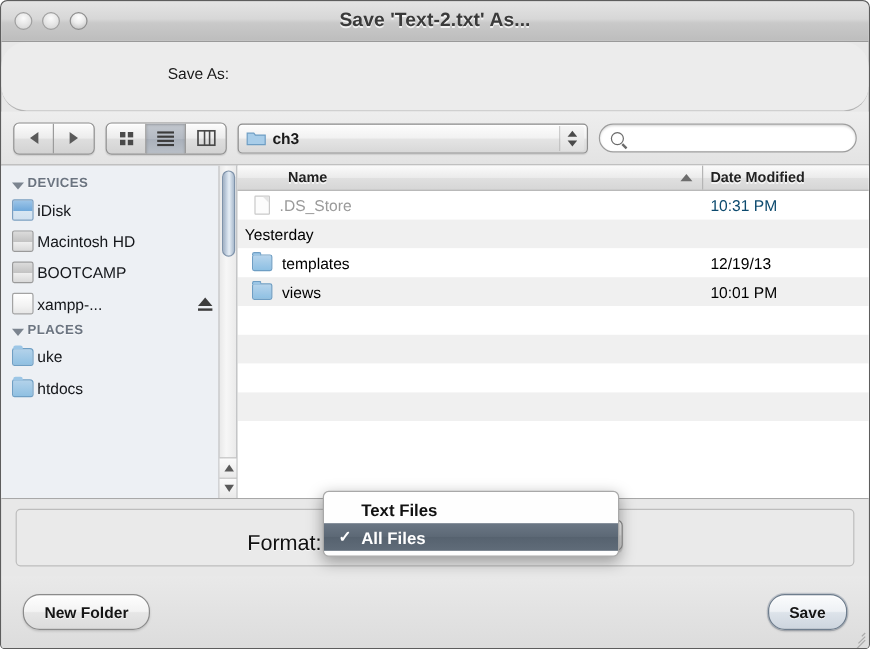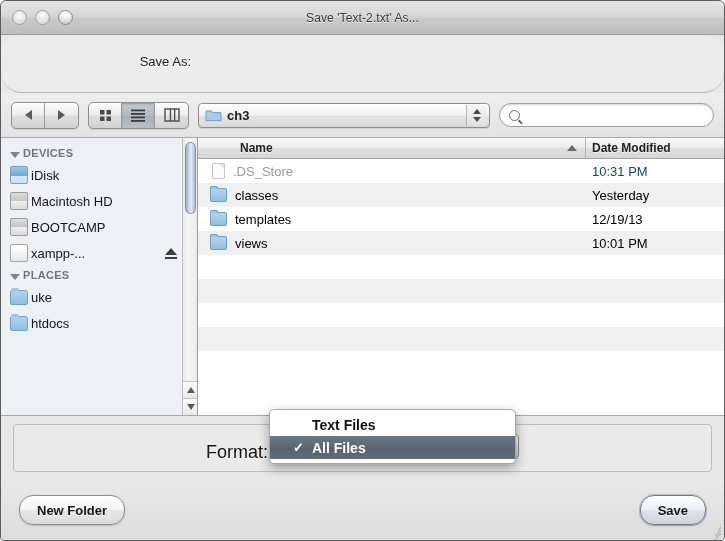--- a/index.html
+++ b/index.html
@@ -29,21 +29,21 @@
   .titlebar {
     position: relative;
     height: 33px; flex: 0 0 33px;
     background: linear-gradient(to bottom, #e4e4e4 0%, #d7d7d7 45%, #c9c9c9 55%, #bdbdbd 100%);
     border-bottom: 1px solid #9a9a9a;
     border-radius: 5px 5px 0 0;
     display: flex; align-items: center;
     justify-content: center;
   }
   .title-text {
-    font-size: 12px; font-weight: normal;
+    font-size: 16px; font-weight: bold;
     color: #3a3a3a;
     text-shadow: 0 1px 0 rgba(255,255,255,.75);
     letter-spacing: .1px;
   }
   .lights {
     position: absolute; left: 11px; top: 9px;
     display: flex; gap: 8px;
   }
   .light {
     width: 15px; height: 15px; border-radius: 50%;
@@ -483,21 +483,21 @@
     border-radius: 5px;
     box-shadow: 0 4px 12px rgba(0,0,0,.35);
     padding: 3px 0 4px;
     z-index: 40;
   }
   .menu-item {
     height: 23px;
     display: flex; align-items: center;
     font-size: 14px; font-weight: bold;
     color: #111;
-    padding-left: 23px;
+    padding-left: 12px;
   }
   .menu-item .chk {
     width: 19px;
     font-size: 13px;
     color: #111;
   }
   .menu-item.sel {
     background: linear-gradient(to bottom, #6b7785 0%, #5c6875 50%, #56626f 51%, #606c79 100%);
     color: #fff;
   }
@@ -686,24 +686,20 @@
 
       <div class="rows">
         <div class="row odd">
           <div class="r-name dim">
             <span class="row-ic doc"></span>
             <span>.DS_Store</span>
           </div>
           <div class="r-date dim">10:31 PM</div>
         </div>
         <div class="row even">
-          <div class="r-name">
-            <span class="row-ic folder"></span>
-            <span>classes</span>
-          </div>
           <div class="r-date">Yesterday</div>
         </div>
         <div class="row odd">
           <div class="r-name">
             <span class="row-ic folder"></span>
             <span>templates</span>
           </div>
           <div class="r-date">12/19/13</div>
         </div>
         <div class="row even">

